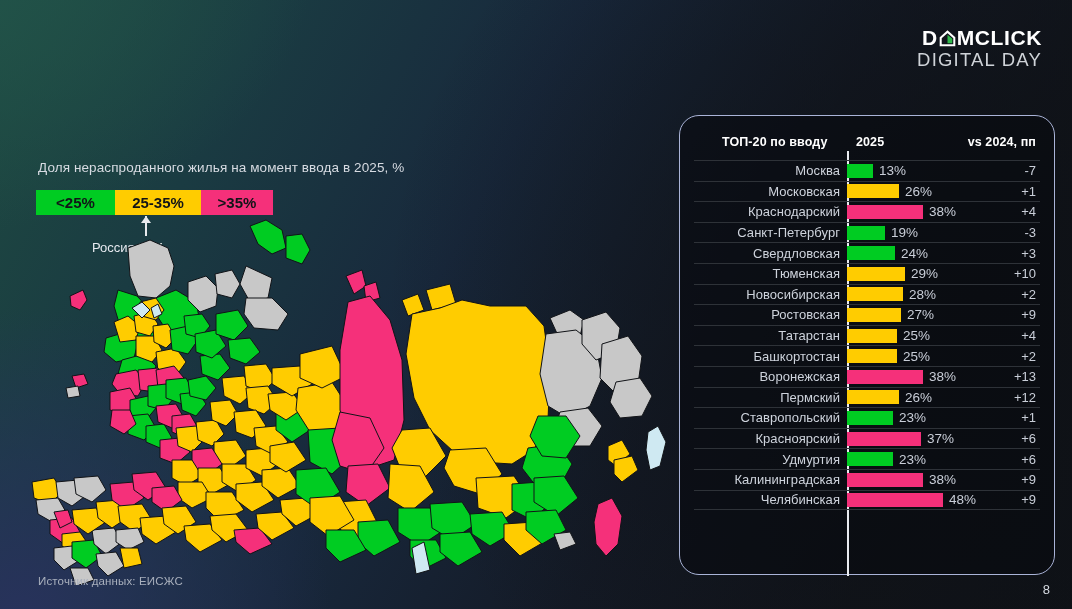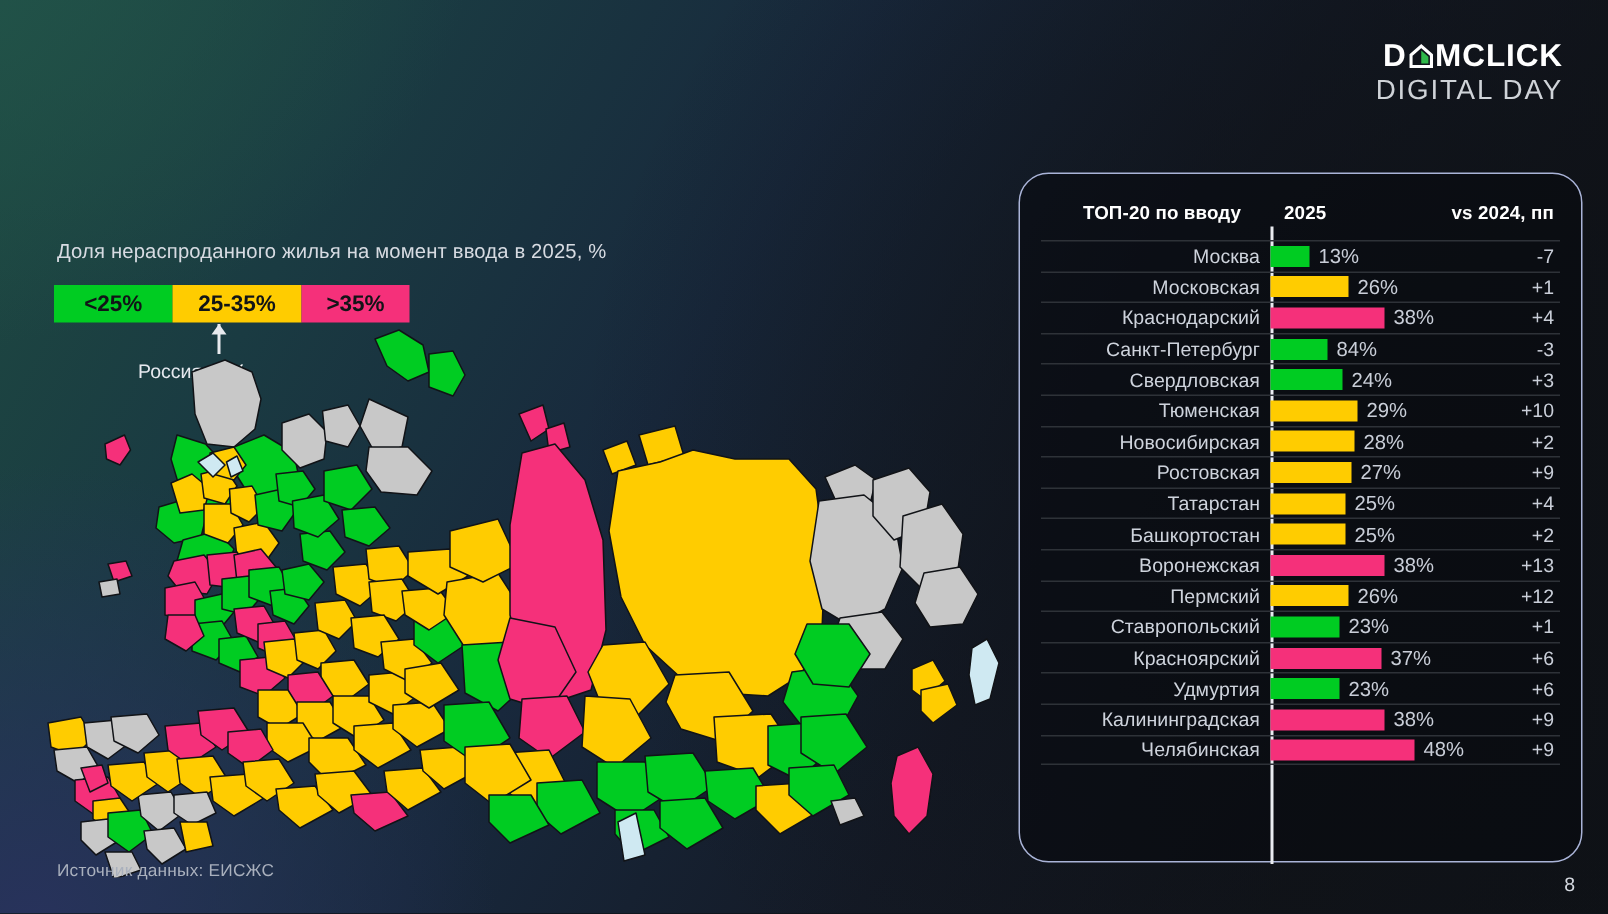--- a/index.html
+++ b/index.html
@@ -352,21 +352,21 @@
           <span class="r-barzone">
             <span class="r-bar" style="width:76px;background:#f5307a"></span>
             <span class="r-val">38%</span>
           </span>
           <span class="r-delta">+4</span>
         </div>
         <div class="row">
           <span class="r-name">Санкт-Петербург</span>
           <span class="r-barzone">
             <span class="r-bar" style="width:38px;background:#00cc22"></span>
-            <span class="r-val">84%</span>
+            <span class="r-val">19%</span>
           </span>
           <span class="r-delta">-3</span>
         </div>
         <div class="row">
           <span class="r-name">Свердловская</span>
           <span class="r-barzone">
             <span class="r-bar" style="width:48px;background:#00cc22"></span>
             <span class="r-val">24%</span>
           </span>
           <span class="r-delta">+3</span>

